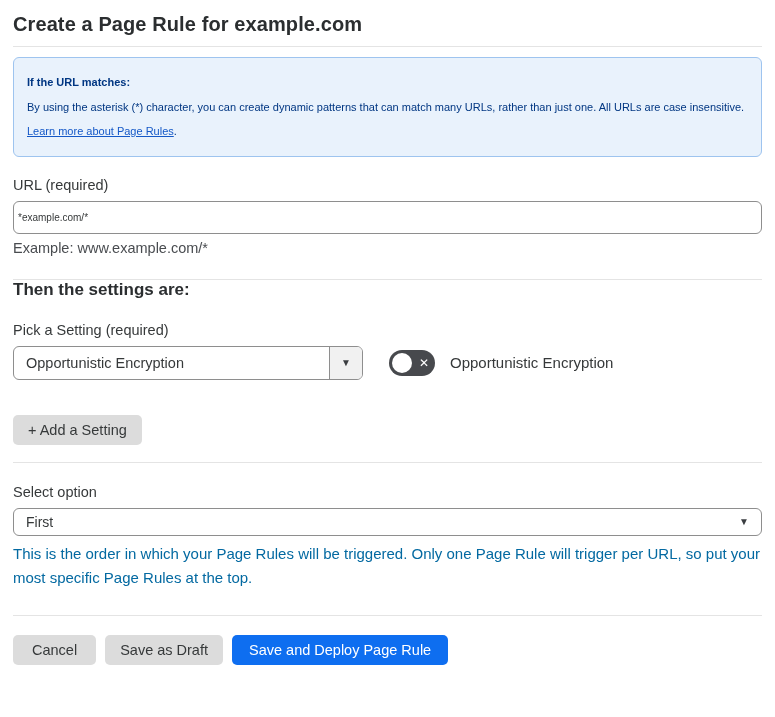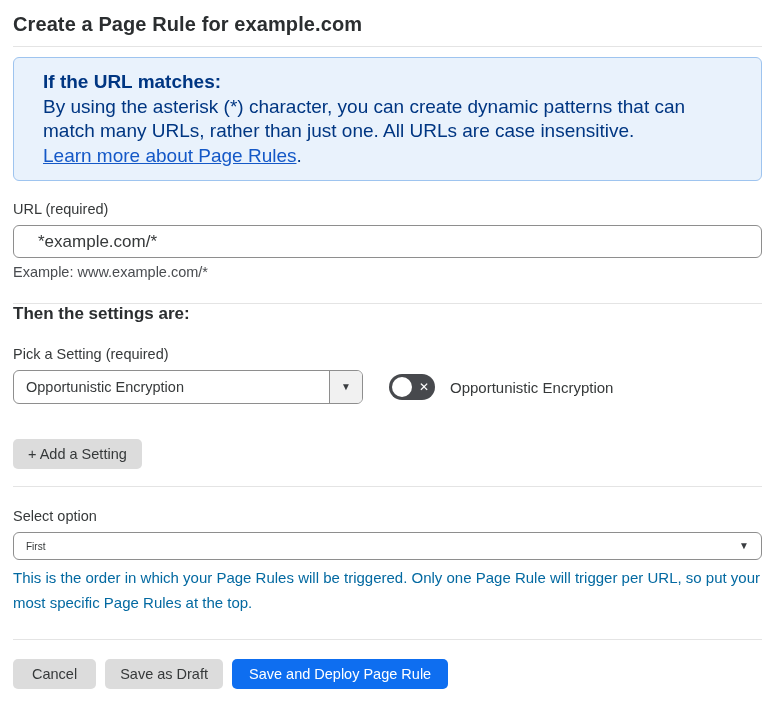--- a/index.html
+++ b/index.html
@@ -26,23 +26,23 @@
     border-top: 1px solid #e4e4e4;
     height: 0;
   }
   .divider-title { margin-top: 10px; }
 
   .info-box {
     margin-top: 10px;
     background: #e9f2fc;
     border: 1px solid #9ec4ef;
     border-radius: 6px;
-    padding: 12px 29px;
+    padding: 12px 13px;
     color: #003682;
-    font-size: 19px;
+    font-size: 11px;
     line-height: 24.5px;
   }
   .info-heading { font-weight: 700; }
   .info-link {
     color: #1458c7;
     text-decoration: underline;
     cursor: pointer;
   }
   .info-link-suffix { color: #003682; }
 
@@ -51,22 +51,22 @@
     font-size: 14.5px;
     line-height: 17px;
     color: #36393a;
   }
   .text-input {
     margin-top: 7px;
     width: 100%;
     height: 33px;
     border: 1px solid #8e8e8e;
     border-radius: 6px;
-    padding: 0 24px;
-    font-size: 17px;
+    padding: 0 4px;
+    font-size: 10px;
     font-family: inherit;
     color: #36393a;
     background: #fff;
     outline: none;
   }
   .helper-text {
     margin-top: 6px;
     font-size: 14.5px;
     line-height: 17px;
     color: #494c50;
@@ -184,21 +184,21 @@
     border: 1px solid #8e8e8e;
     border-radius: 6px;
     background: #fff;
     display: flex;
     align-items: center;
     padding: 0 12px;
     cursor: pointer;
   }
   .order-select-value {
     flex: 1;
-    font-size: 10px;
+    font-size: 14px;
     color: #36393a;
   }
   .order-helper {
     margin-top: 6px;
     font-size: 15px;
     line-height: 24.5px;
     color: #0369a1;
     max-width: 748px;
   }
 

